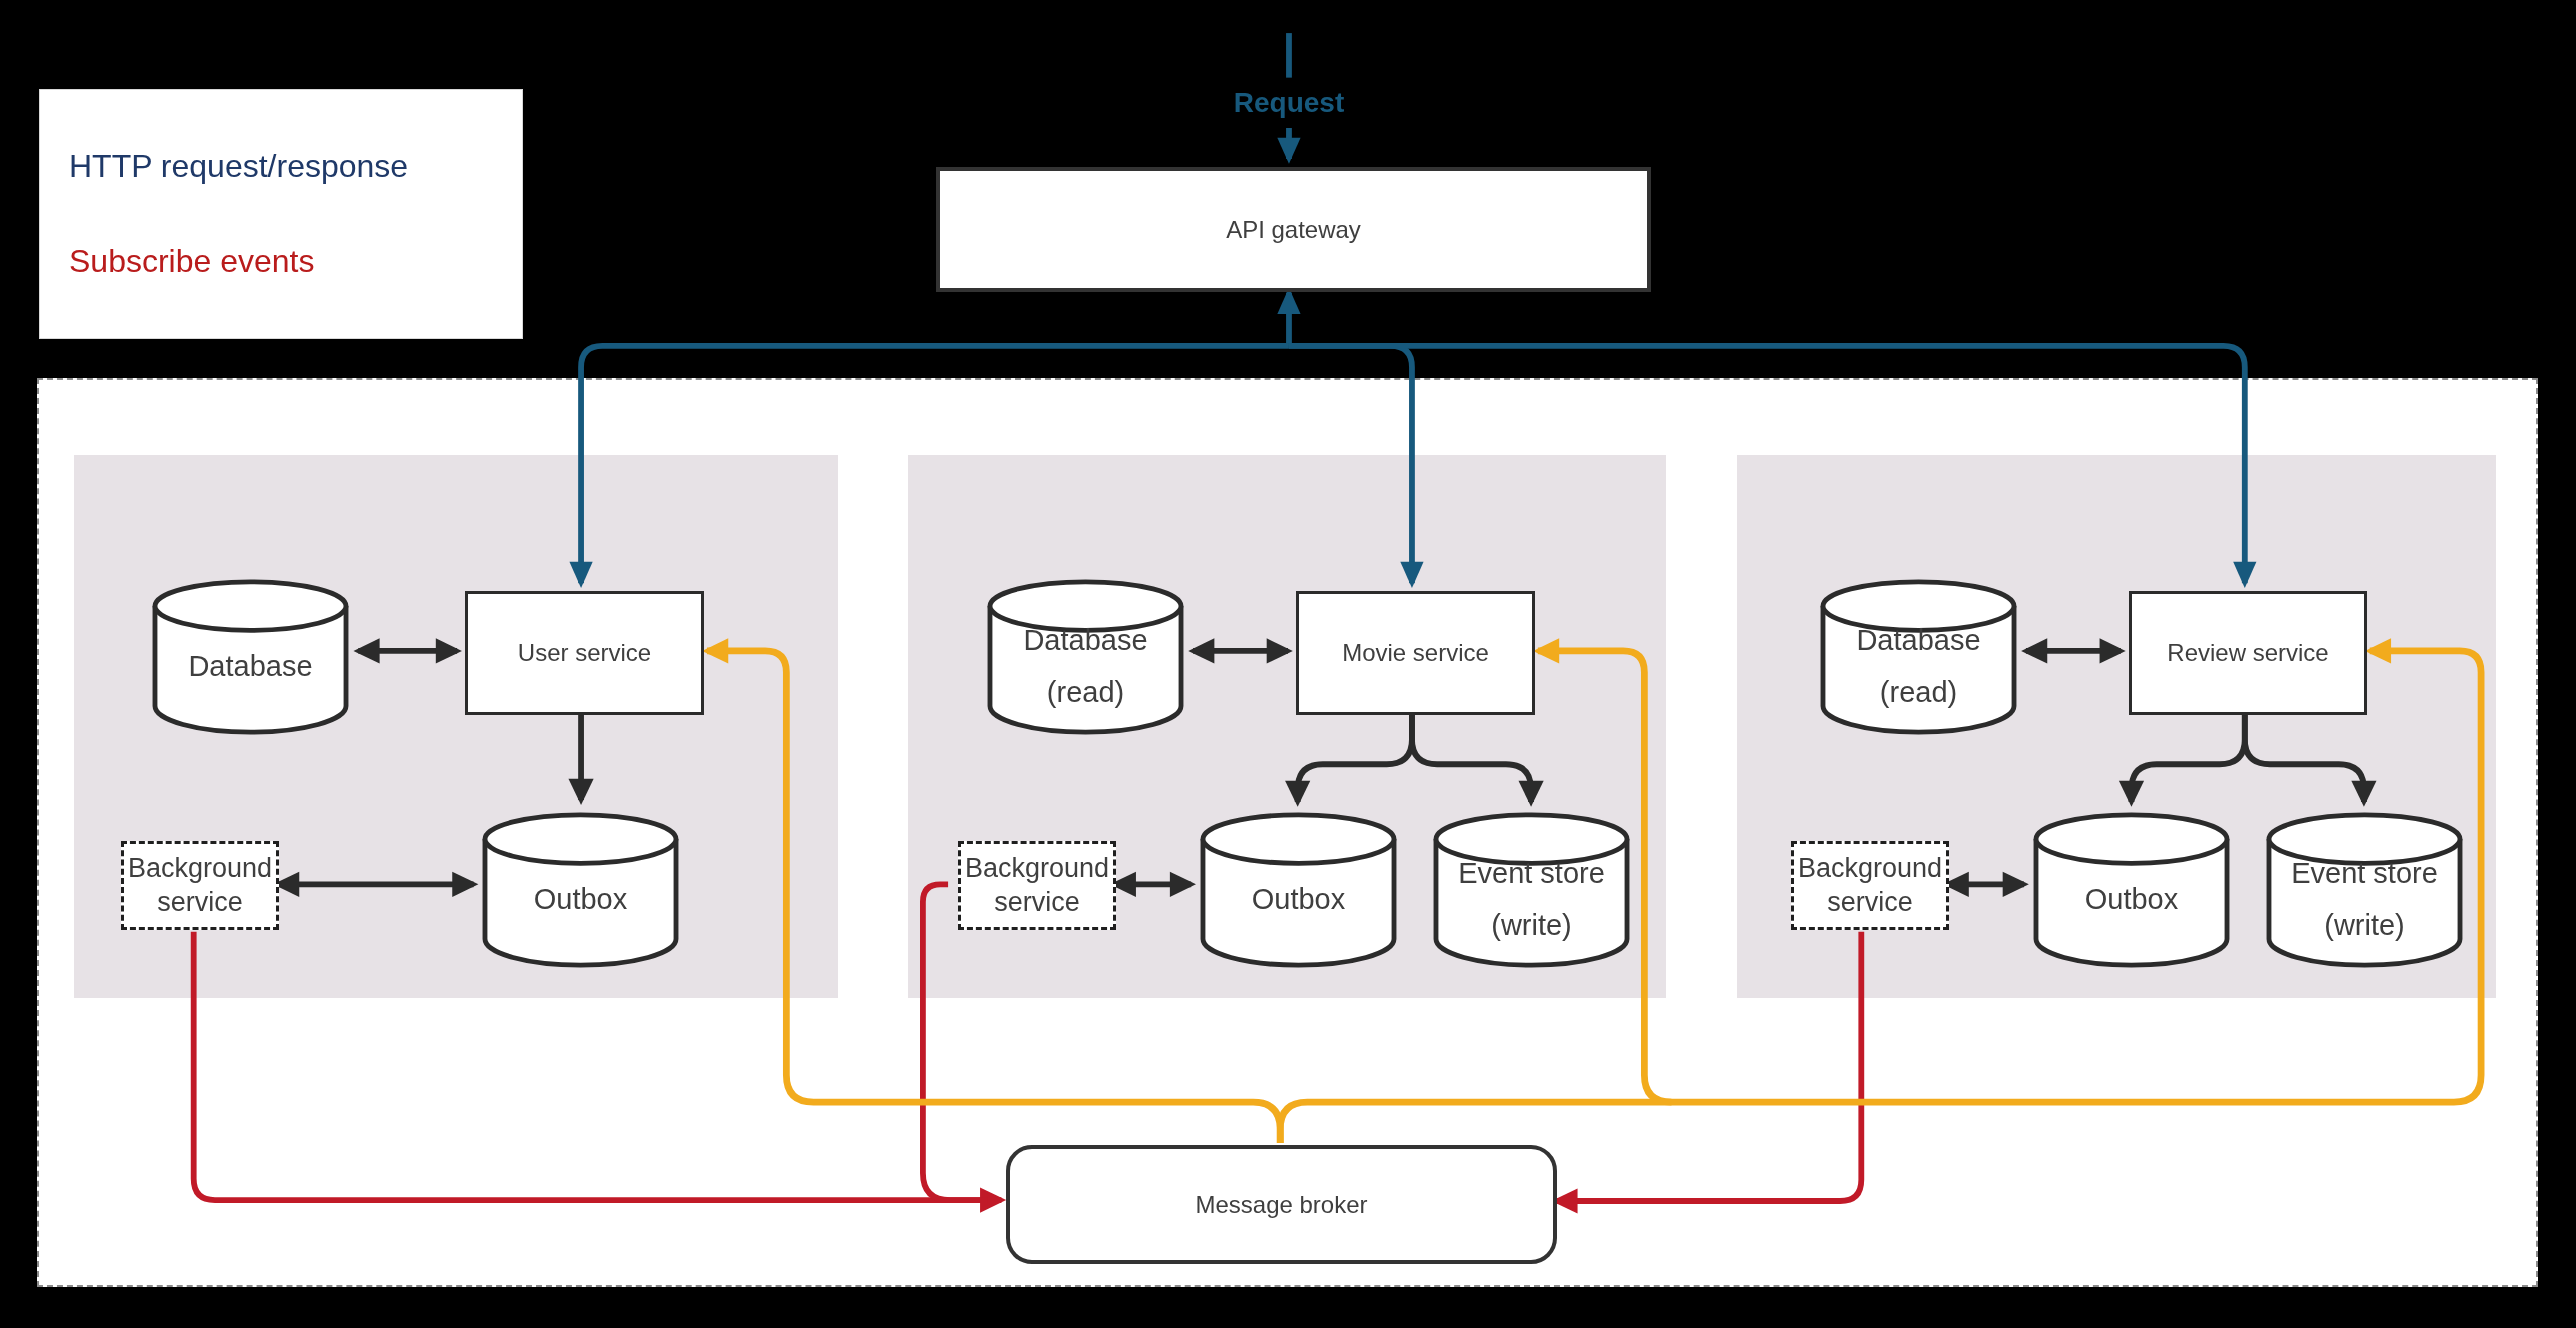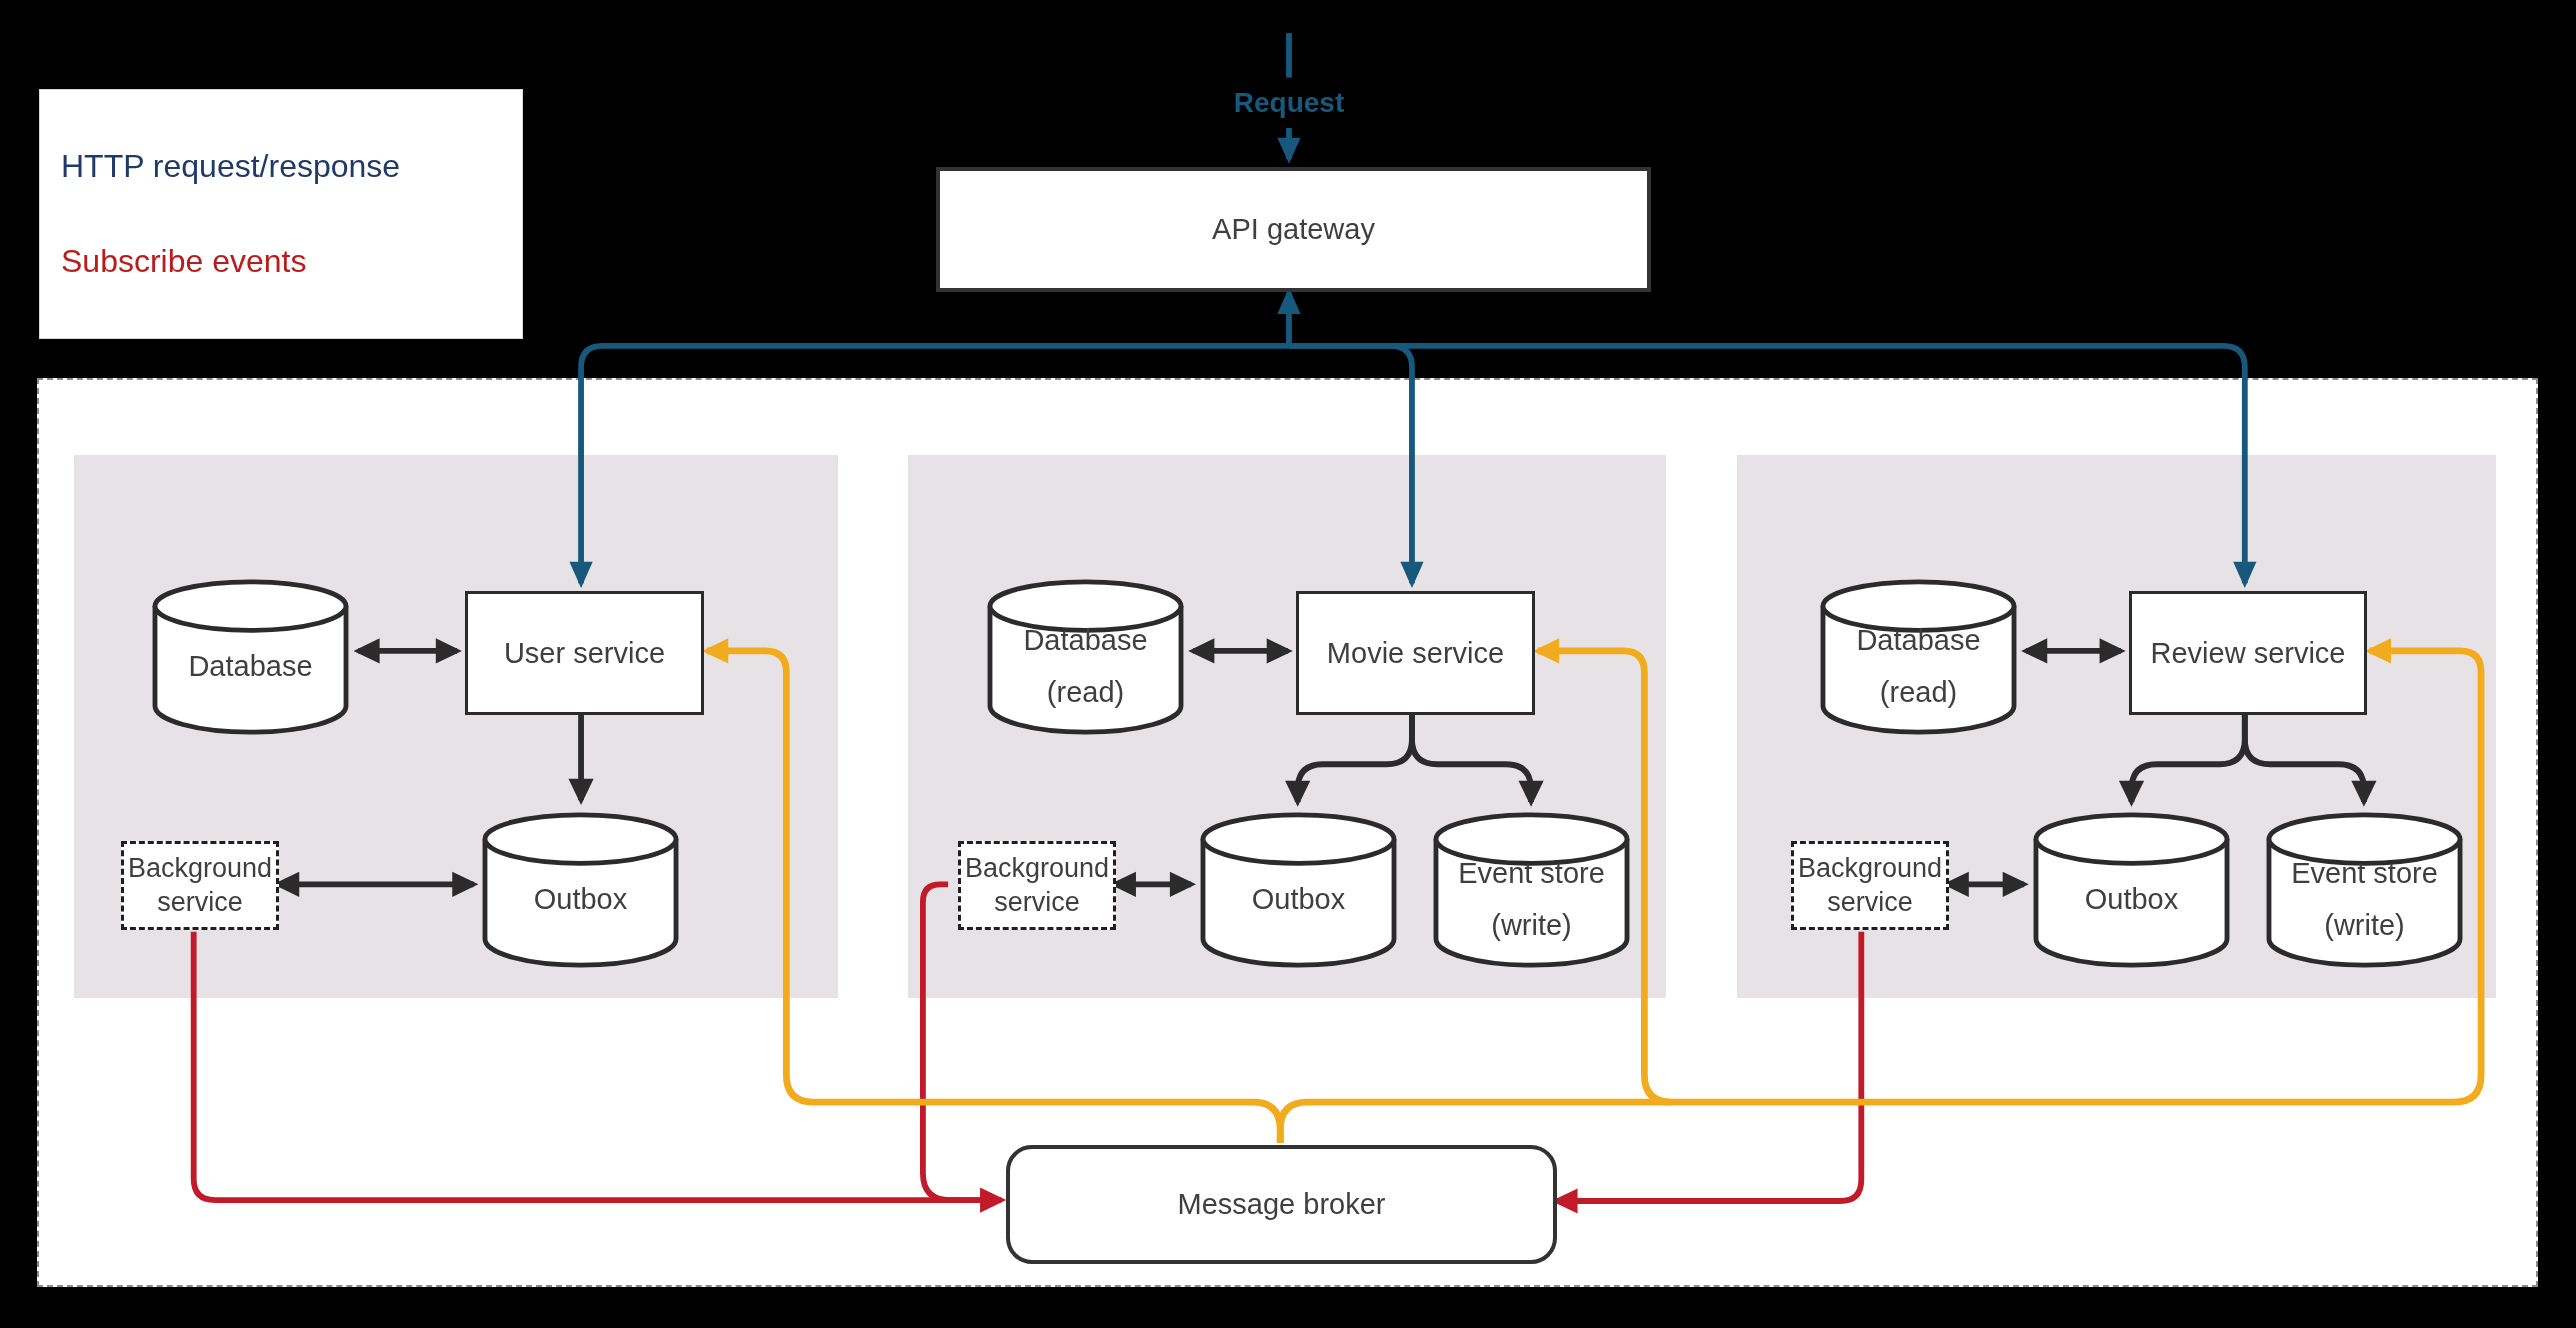--- a/index.html
+++ b/index.html
@@ -13,39 +13,39 @@
     background:#FFFFFF;border:2.9px dashed #8C8C8C;z-index:1;
   }
   
   .group-panel{position:absolute;background:#E7E2E6;z-index:2;}
   
   #wires{position:absolute;left:0;top:0;z-index:3;}
   
   .node{
     position:absolute;background:#FFFFFF;border:3.9px solid #2B2B2B;z-index:4;
     display:flex;align-items:center;justify-content:center;
-    font-size:29px;color:#3F3F3F;text-align:center;
+    font-size:24px;color:#3F3F3F;text-align:center;
   }
   .node.big{border-width:4.8px;border-color:#333333;}
   .node.dashed{border:3.9px dashed #1F1F1F;font-size:27px;line-height:1.25;padding:1.9px 7.7px;box-sizing:border-box;margin-left:10px;}
   
   .cyl{position:absolute;z-index:4;}
   .cyl svg{position:absolute;left:0;top:0;}
   .cyl .cyl-label{
     position:absolute;left:0;top:29px;width:100%;height:calc(100% - 39px);
     display:flex;flex-direction:column;align-items:center;justify-content:center;
     font-size:29px;color:#3F3F3F;line-height:1.35;
   }
   .qualifier{margin-top:12px;}
   
   .legend{
     position:absolute;left:39px;top:89px;width:484px;height:250px;
     background:#FFFFFF;border:1.9px solid #D8D8D8;box-sizing:border-box;
     display:flex;flex-direction:column;justify-content:space-evenly;
-    padding-left:21px;z-index:5;font-size:32px;
+    padding-left:29px;z-index:5;font-size:32px;
   }
   .legend-http{color:#1F3968;}
   .legend-publish{color:#C00718;}
   .legend-subscribe{color:#b91c1c;}
   
   .request-label{
     position:absolute;left:1192px;top:87px;width:194px;text-align:center;
     font-size:28px;font-weight:bold;color:#17597D;z-index:5;
   }
 </style>

